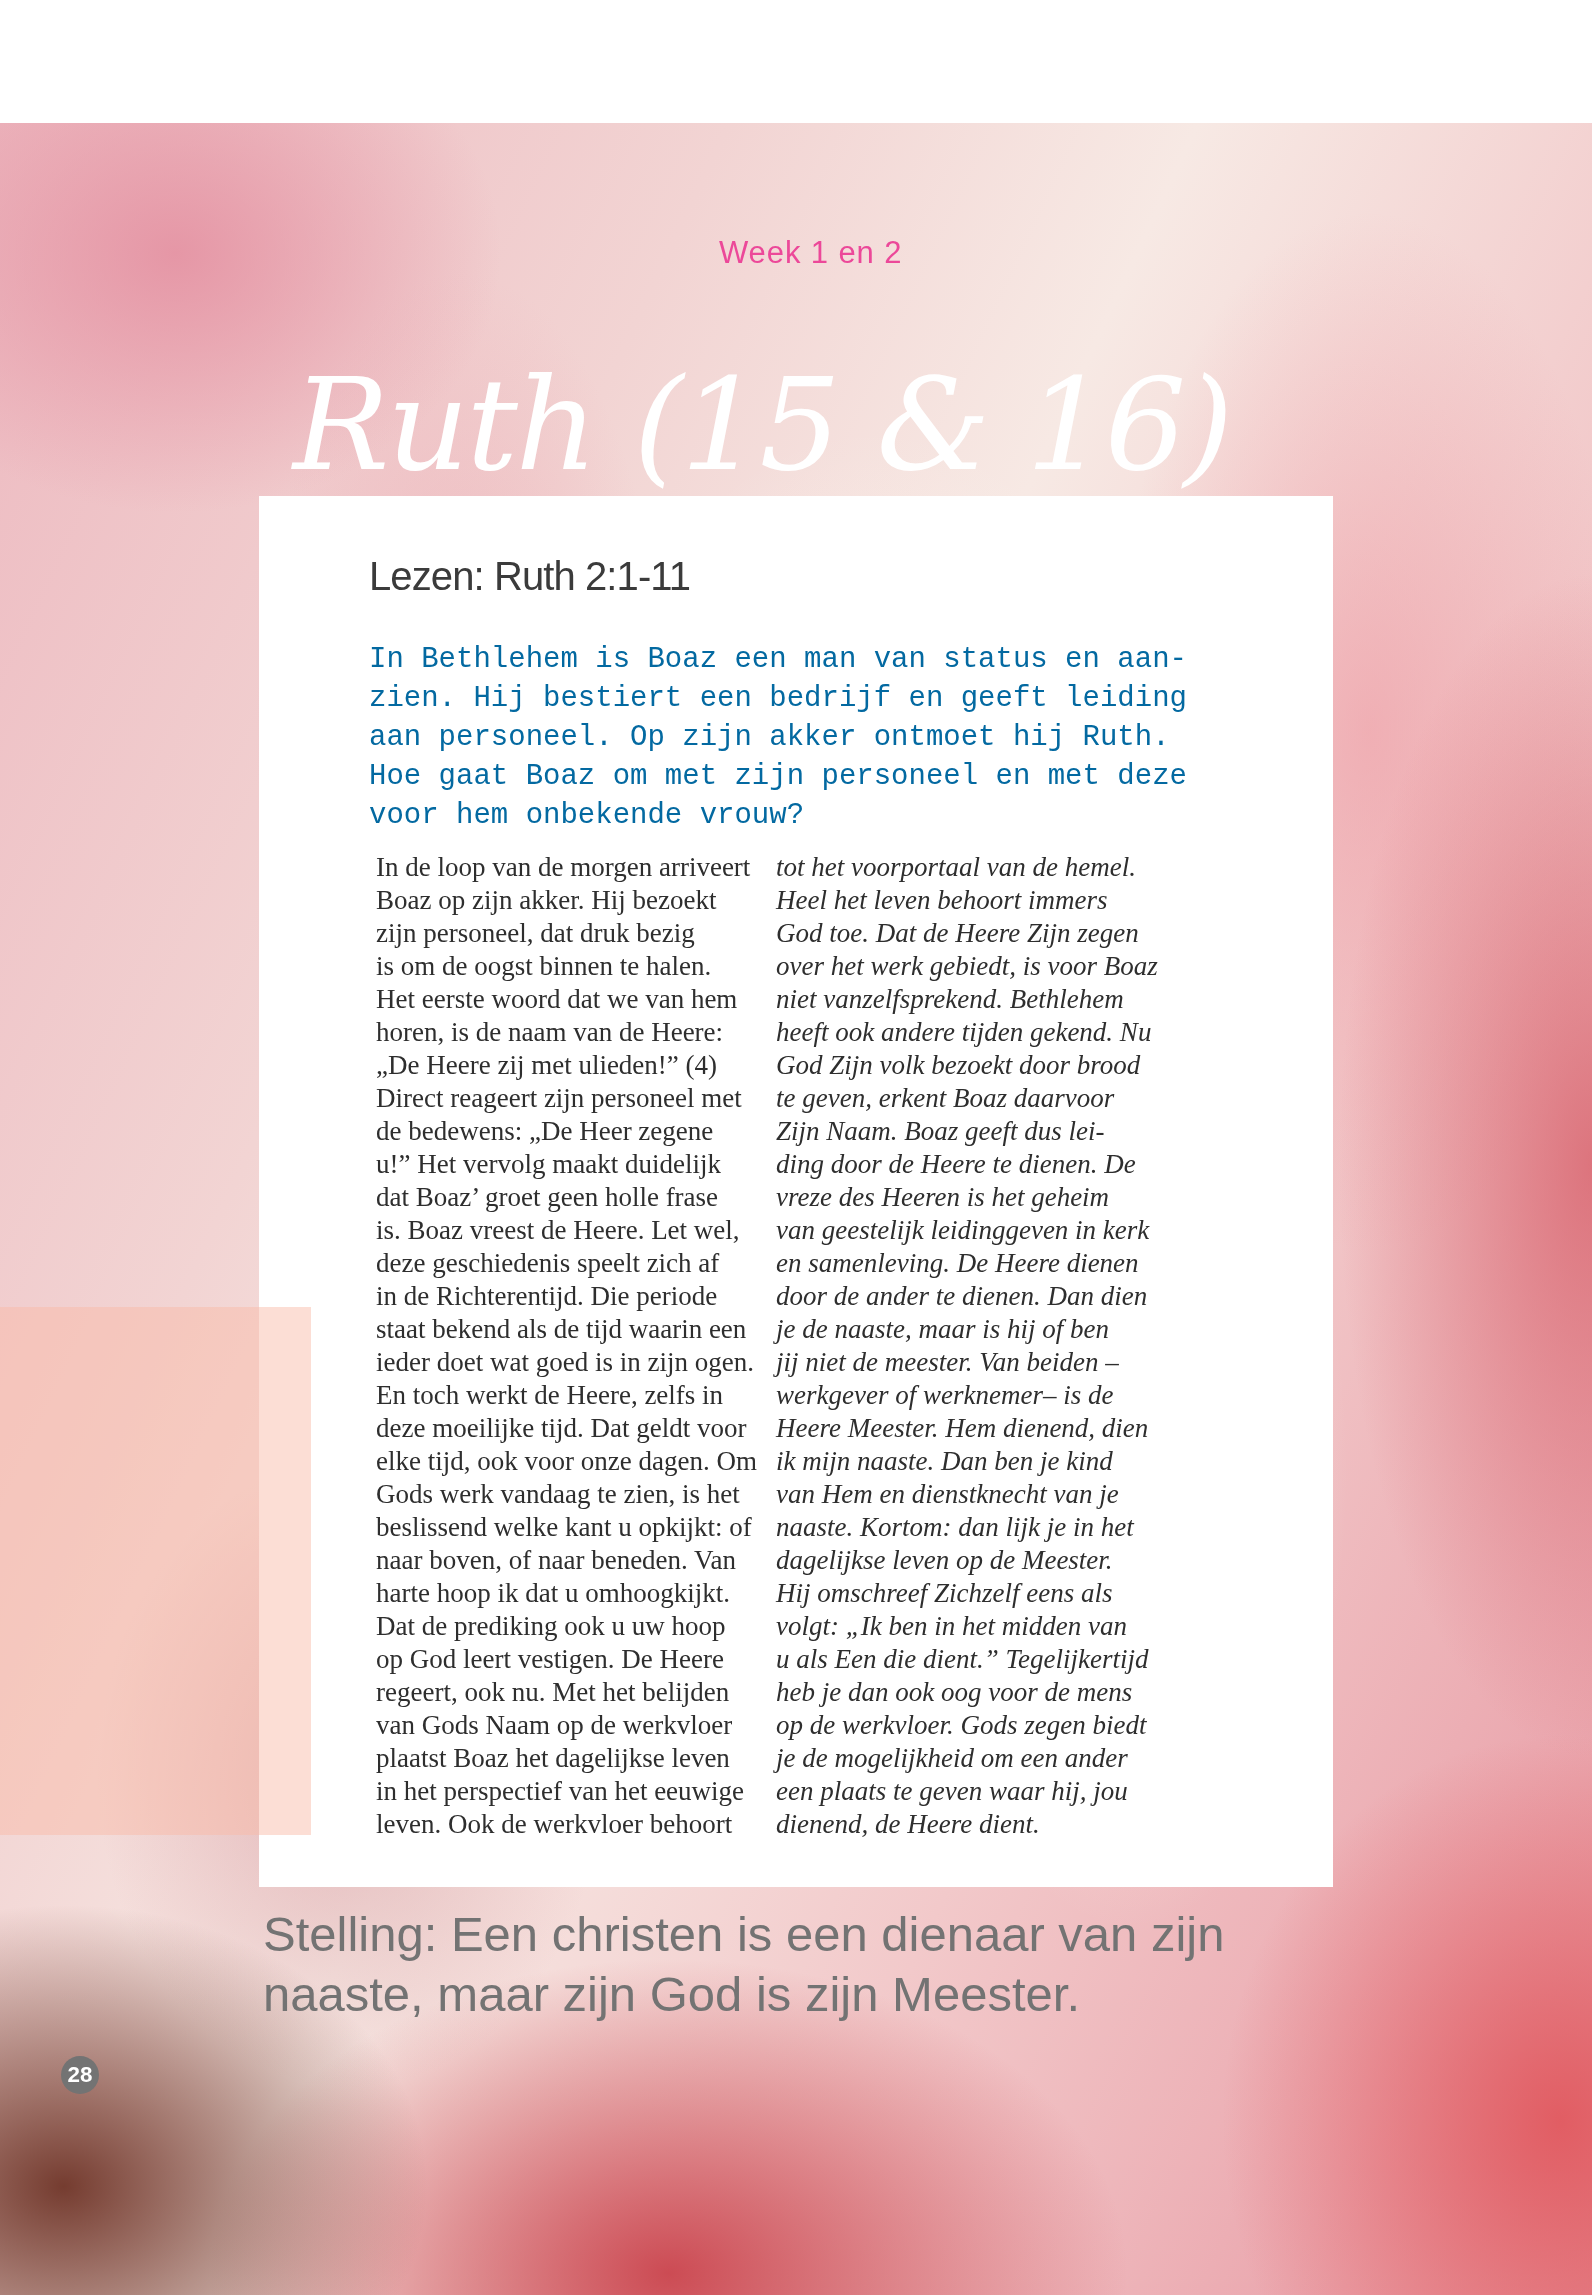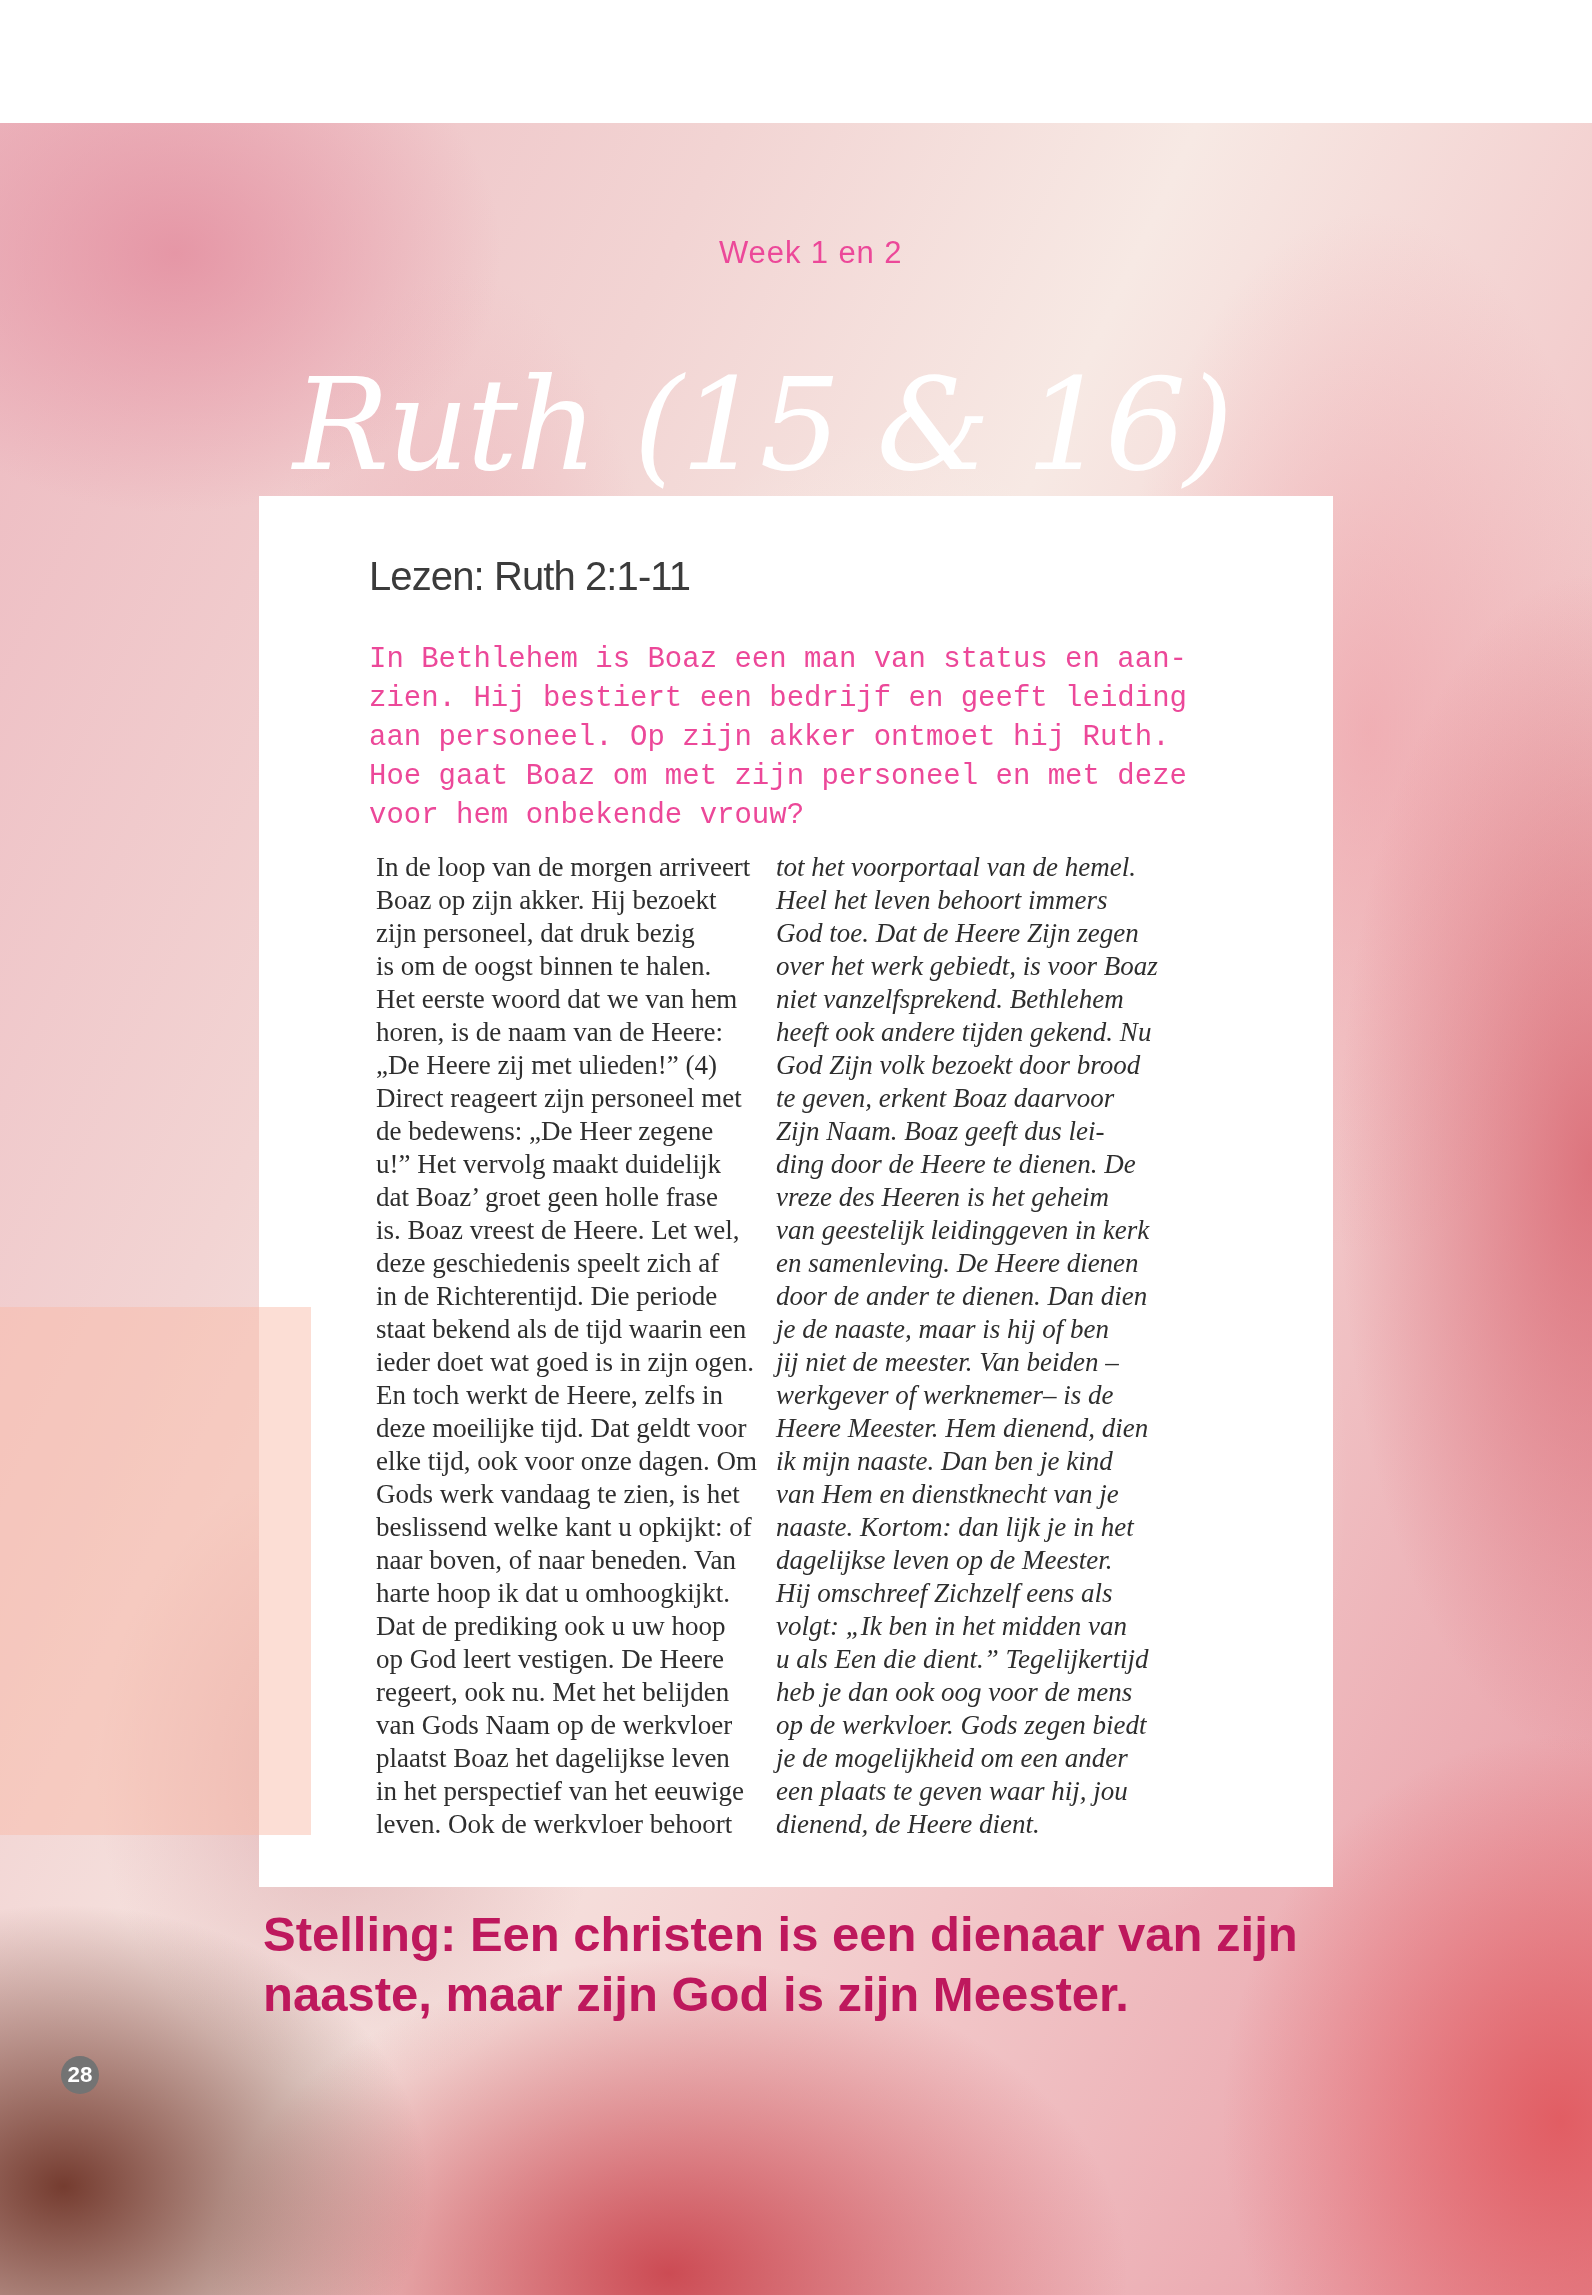--- a/index.html
+++ b/index.html
@@ -49,33 +49,33 @@
     font-size:128px;line-height:173px;color:#ffffff;letter-spacing:-2.6px;
     white-space:nowrap;
   }
   .lezen{
     position:absolute;left:369px;top:554px;
     font-size:40px;font-weight:300;color:#3b3b3b;letter-spacing:-0.9px;
   }
   .intro{
     position:absolute;left:369px;top:640px;width:872px;
     font-family:"Liberation Mono", monospace;
-    font-size:29px;line-height:39px;color:#ec4899;
+    font-size:29px;line-height:39px;color:#0369a1;
     white-space:pre-line;letter-spacing:0px;
   }
   .bodycol{
     font-family:"Liberation Serif", serif;
     font-size:27px;line-height:33px;color:#2e2e2e;
     white-space:pre-line;
   }
   .col-left{position:absolute;left:376px;top:851px;width:419px;}
   .col-right{position:absolute;left:776px;top:851px;width:419px;font-style:italic;}
   .statement{
     position:absolute;left:263px;top:1904px;width:1122px;
-    font-size:49px;line-height:60px;font-weight:700;color:#be185d;
+    font-size:49px;line-height:60px;font-weight:400;color:#737373;
     white-space:pre-line;letter-spacing:0px;
   }
   .page-badge{
     position:absolute;left:61px;top:2056px;width:38px;height:38px;
     background:#737373;border-radius:50%;
     display:flex;align-items:center;justify-content:center;
     color:#ffffff;font-size:22.4px;font-weight:bold;
   }
 </style>
 </head>

